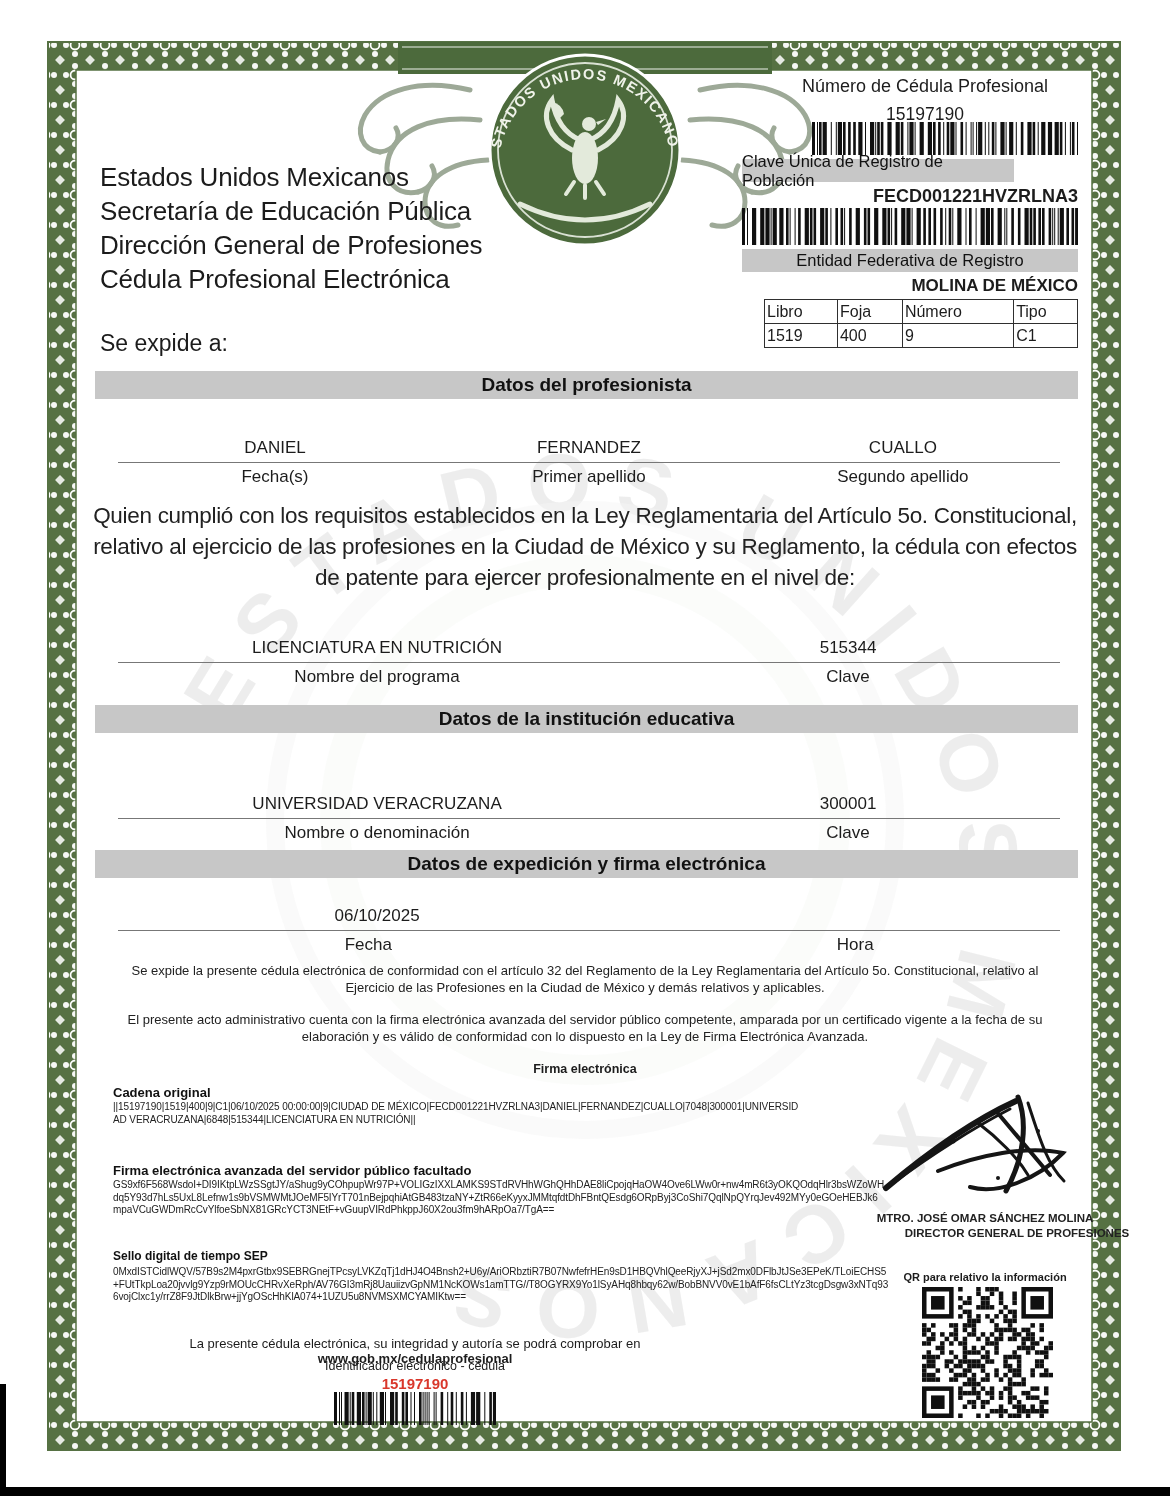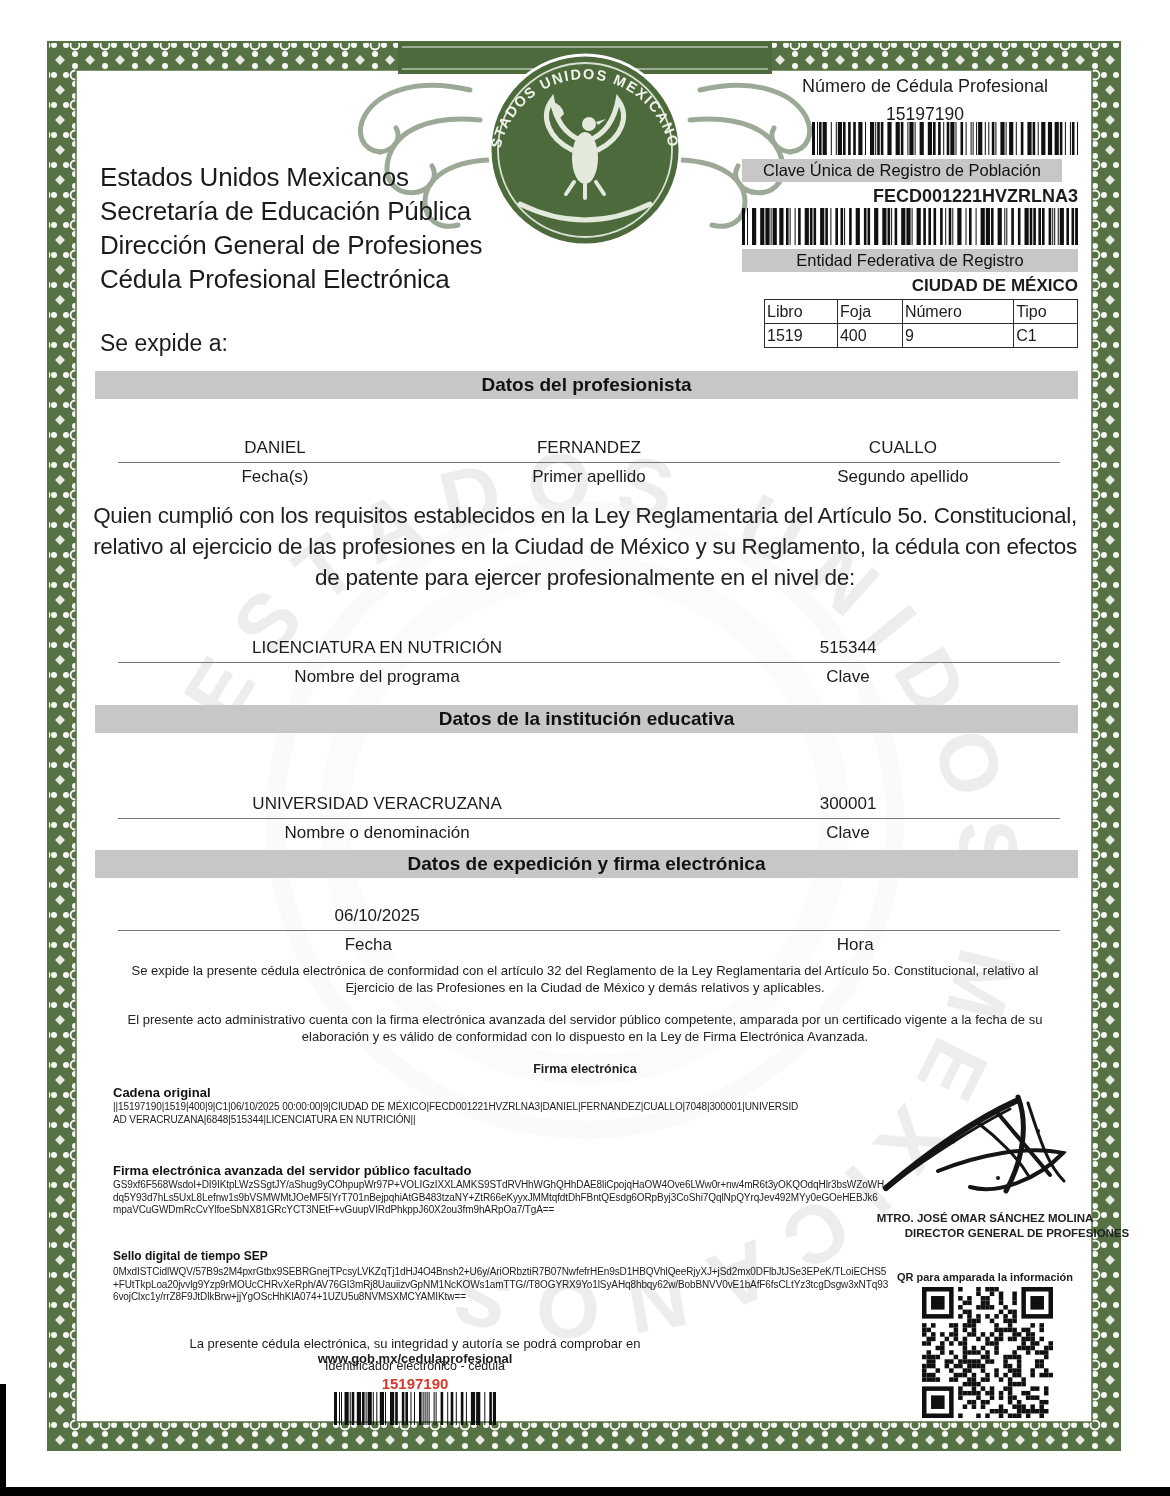--- a/index.html
+++ b/index.html
@@ -7,21 +7,21 @@
         font-family:"Liberation Sans","DejaVu Sans",sans-serif;color:#1c1c1c;}
   .abs{position:absolute;}
   
   .layer{position:absolute;left:0;top:0;width:1170px;height:1496px;pointer-events:none;}
   
   .issuer{left:100px;top:160px;font-size:26px;line-height:34px;color:#1b1b1b;letter-spacing:-0.2px;}
   .se-expide{left:100px;top:330px;font-size:23px;}
   .tr-label{left:760px;width:330px;top:76px;font-size:18px;text-align:center;}
   .tr-number{left:760px;width:330px;top:104px;font-size:17.5px;text-align:center;}
   .gray-bar{background:var(--bar-gray,#c7c7c7);color:#111;display:flex;align-items:center;justify-content:center;}
-  .curp-bar{left:742px;top:159px;width:320px;height:23px;font-size:16.5px;}
+  .curp-bar{left:742px;top:159px;width:272px;height:23px;font-size:16.5px;}
   .curp-val{left:742px;top:186px;width:336px;text-align:right;font-size:18px;font-weight:bold;}
   .ent-bar{left:742px;top:249px;width:336px;height:23px;font-size:16.5px;}
   .ent-val{left:742px;top:276px;width:336px;text-align:right;font-size:17px;font-weight:bold;}
   table.reg{position:absolute;left:764px;top:299px;width:314px;border-collapse:collapse;font-size:16px;}
   table.reg td{border:1.5px solid #2f2f2f;padding:1px 2px;height:21px;}
   
   .section-bar{left:95px;width:983px;height:28px;font-size:19px;font-weight:600;}
   
   .frow{left:118px;width:942px;display:flex;border-bottom:1px solid #777;}
   .frow div{text-align:center;font-size:17px;padding-bottom:2px;}
@@ -266,21 +266,21 @@
         <rect x="310.2" y="0" width="1" height="37" fill="#101010"></rect>
         <rect x="312.2" y="0" width="1" height="37" fill="#101010"></rect>
         <rect x="315.7" y="0" width="1" height="37" fill="#101010"></rect>
         <rect x="317.7" y="0" width="4.2" height="37" fill="#101010"></rect>
         <rect x="324.4" y="0" width="2.6" height="37" fill="#101010"></rect>
         <rect x="329.5" y="0" width="2.6" height="37" fill="#101010"></rect>
         <rect x="333.1" y="0" width="2.8999999999999773" height="37" fill="#101010"></rect>
       </svg>
   </div>
   <div class="abs gray-bar ent-bar">Entidad Federativa de Registro</div>
-  <div class="abs ent-val">CIUDAD DE MÉXICO</div>
+  <div class="abs ent-val">MOLINA DE MÉXICO</div>
 
   <table class="reg">
     <tbody>
         <tr>
       <td>Libro</td>
       <td>Foja</td>
       <td>Número</td>
       <td>Tipo</td>
     </tr>
     <tr>
@@ -362,21 +362,21 @@
         <path d="M100,40 C120,55 140,75 150,92" stroke-width="3"></path>
       </g>
       <circle cx="75" cy="58" r="2.5" fill="#151515"></circle>
       <circle cx="160" cy="48" r="2" fill="#151515"></circle>
       <circle cx="120" cy="95" r="2" fill="#151515"></circle>
     </svg>
   </div>
   <div class="abs signer" style="top:1212px;">MTRO. JOSÉ OMAR SÁNCHEZ MOLINA</div>
   <div class="abs signer" style="top:1227px;padding-left:32px;">DIRECTOR GENERAL DE PROFESIONES</div>
 
-  <div class="abs qr-label" style="top:1271px;">QR para amparada la información</div>
+  <div class="abs qr-label" style="top:1271px;">QR para relativo la información</div>
   <div class="abs" style="left:922px;top:1287px;">
     <svg id="qr" width="131" height="131">
         <rect x="0" y="0" width="131" height="131" fill="#ffffff"></rect>
         <rect x="36.13793103448276" y="0" width="4.517241379310345" height="4.517241379310345" fill="#101010"></rect>
         <rect x="54.20689655172414" y="0" width="4.517241379310345" height="4.517241379310345" fill="#101010"></rect>
         <rect x="63.24137931034483" y="0" width="4.517241379310345" height="4.517241379310345" fill="#101010"></rect>
         <rect x="67.75862068965517" y="0" width="4.517241379310345" height="4.517241379310345" fill="#101010"></rect>
         <rect x="72.27586206896552" y="0" width="4.517241379310345" height="4.517241379310345" fill="#101010"></rect>
         <rect x="54.20689655172414" y="4.517241379310345" width="4.517241379310345" height="4.517241379310345" fill="#101010"></rect>
         <rect x="67.75862068965517" y="4.517241379310345" width="4.517241379310345" height="4.517241379310345" fill="#101010"></rect>

